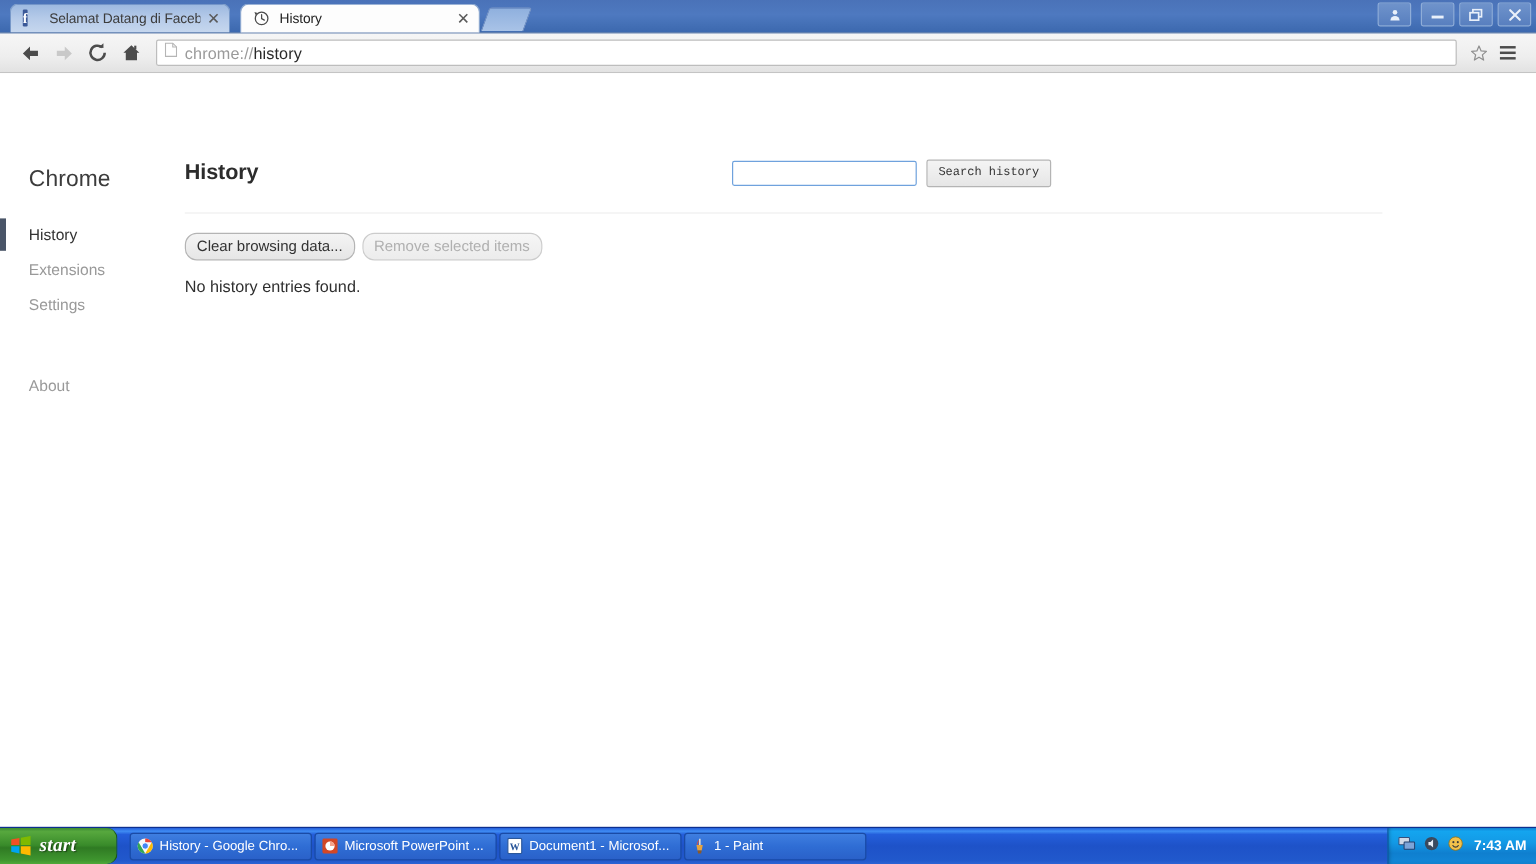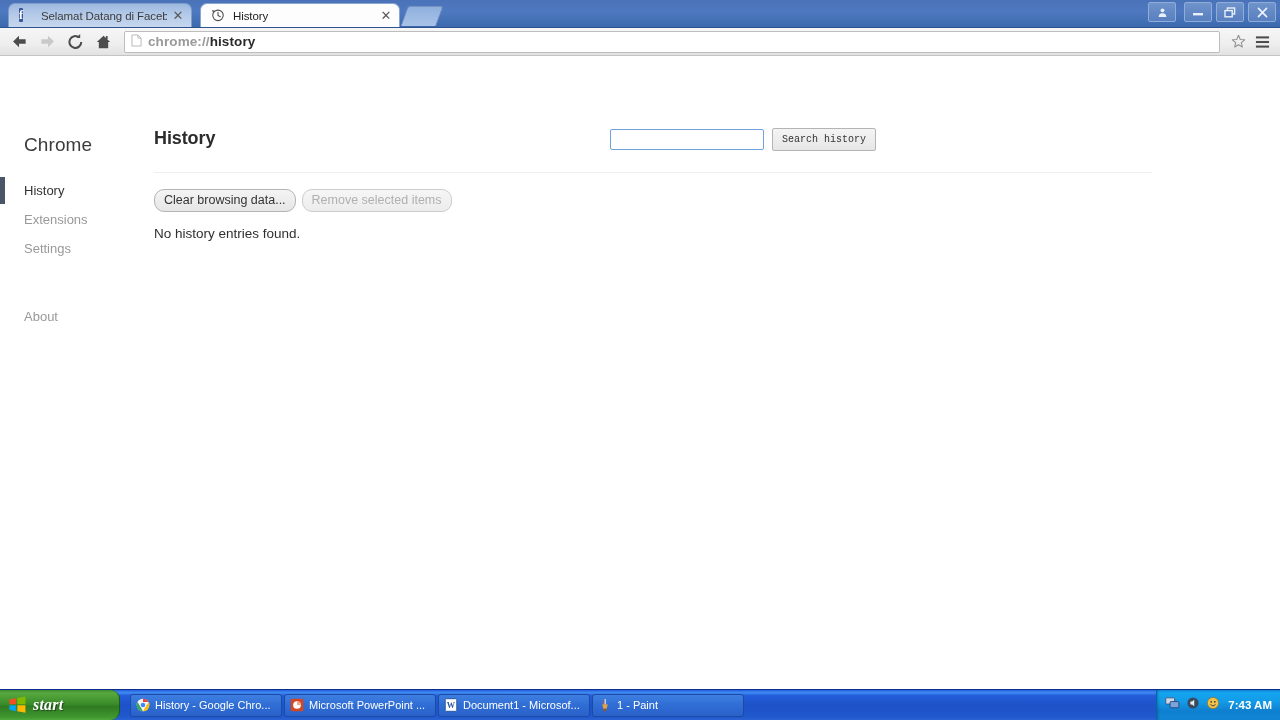--- a/index.html
+++ b/index.html
@@ -124,28 +124,27 @@
     justify-content: center;
     color: #e9f0fa;
     font-size: 11px;
     line-height: 1;
   }
   .wincontrol.sep { margin-left: 4px; }
 
   
   #toolbar {
     position: relative;
-    height: 28px;
+    height: 33px;
     background: linear-gradient(to bottom, #f6f6f6 0%, #eeeeee 60%, #e2e2e2 100%);
     border-bottom: 1px solid #c4c4c4;
     display: flex;
     align-items: center;
-    padding: 0 6px;
-    box-sizing: border-box;
-    font-weight: bold;
+    padding: 0 12px;
+    box-sizing: border-box;
   }
   .nav-btn {
     width: 26px; height: 26px;
     display: flex;
     align-items: center;
     justify-content: center;
     margin-right: 2px;
   }
   #omnibox {
     flex: 1 1 auto;
@@ -310,21 +309,21 @@
     position: absolute;
     left: 0; bottom: 0;
     width: 1280px;
     height: 30px;
     background: linear-gradient(to bottom, #245edb 0%, #3f8cf3 9%, #245edb 18%, #1e52c8 50%, #2158cc 90%, #2a63d4 100%);
     border-top: 1px solid #0c2f8f;
     display: flex;
     align-items: stretch;
   }
   #start-button {
-    width: 120px;
+    width: 98px;
     height: 30px;
     background: linear-gradient(to bottom, #3d8c33 0%, #57a83e 10%, #398b2a 48%, #2f7a23 55%, #3f962f 90%, #4fa93a 100%);
     border-right: 1px solid #1c5c12;
     border-top-right-radius: 9px;
     border-bottom-right-radius: 9px;
     display: flex;
     align-items: center;
     padding-left: 8px;
     box-sizing: border-box;
     gap: 6px;

